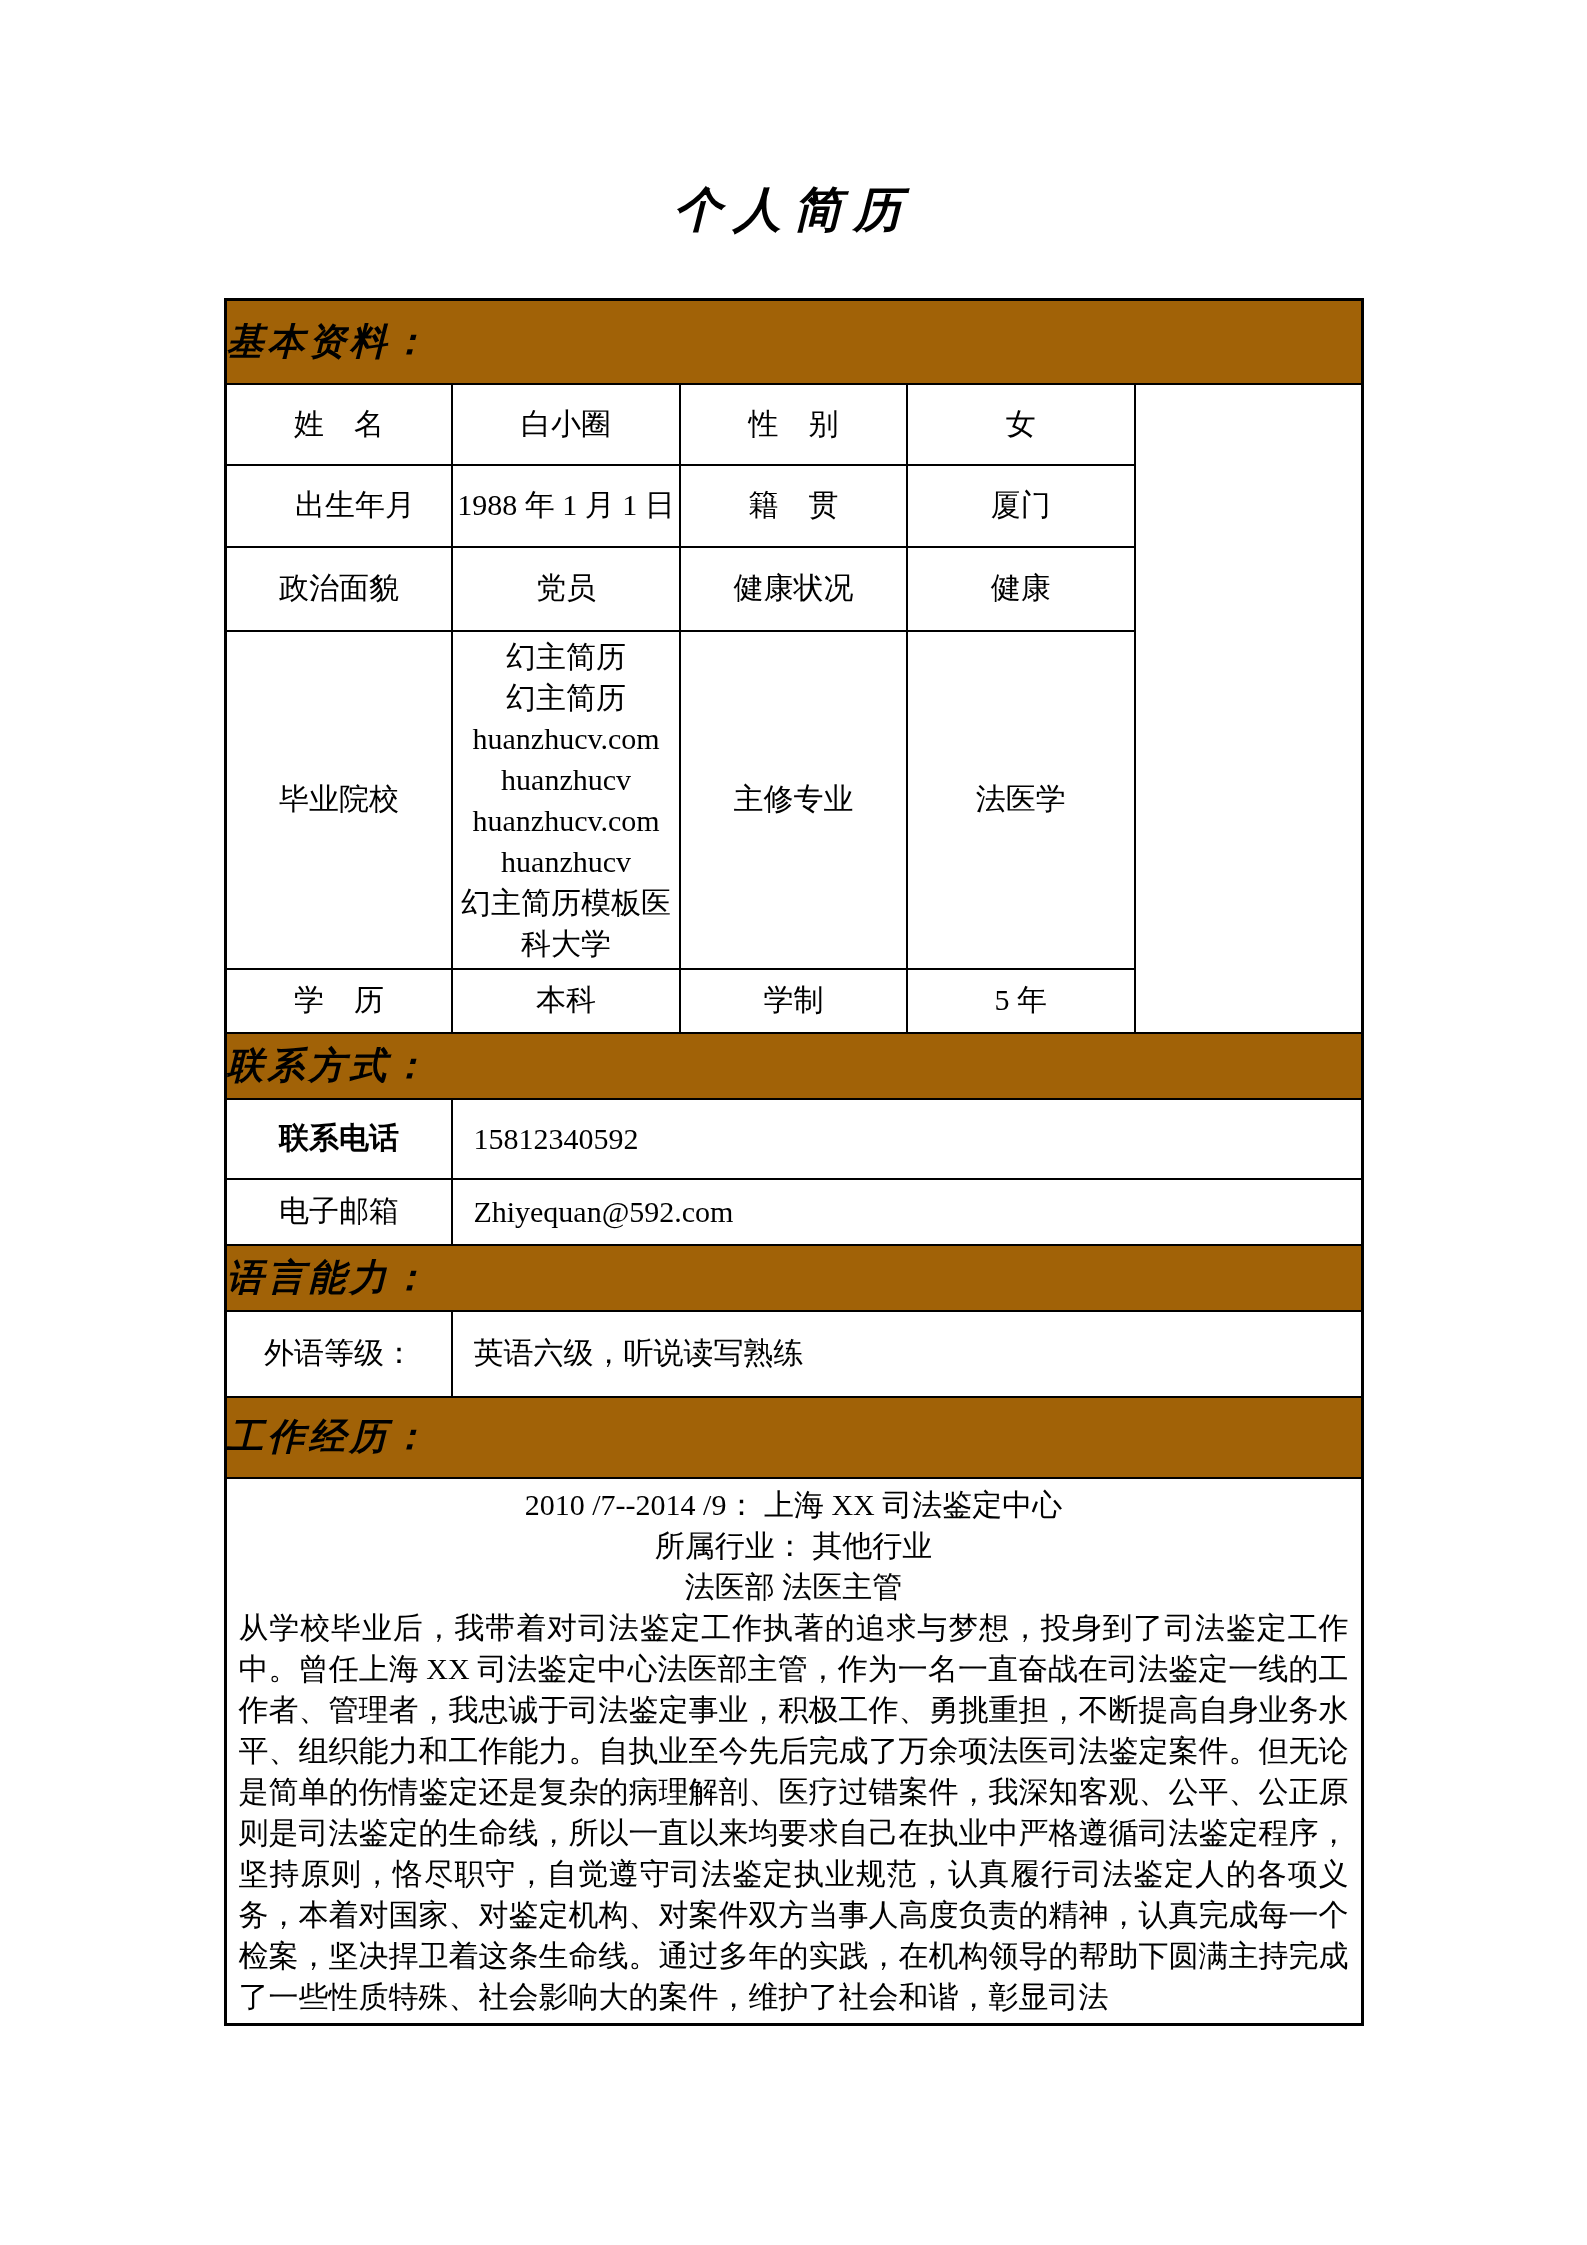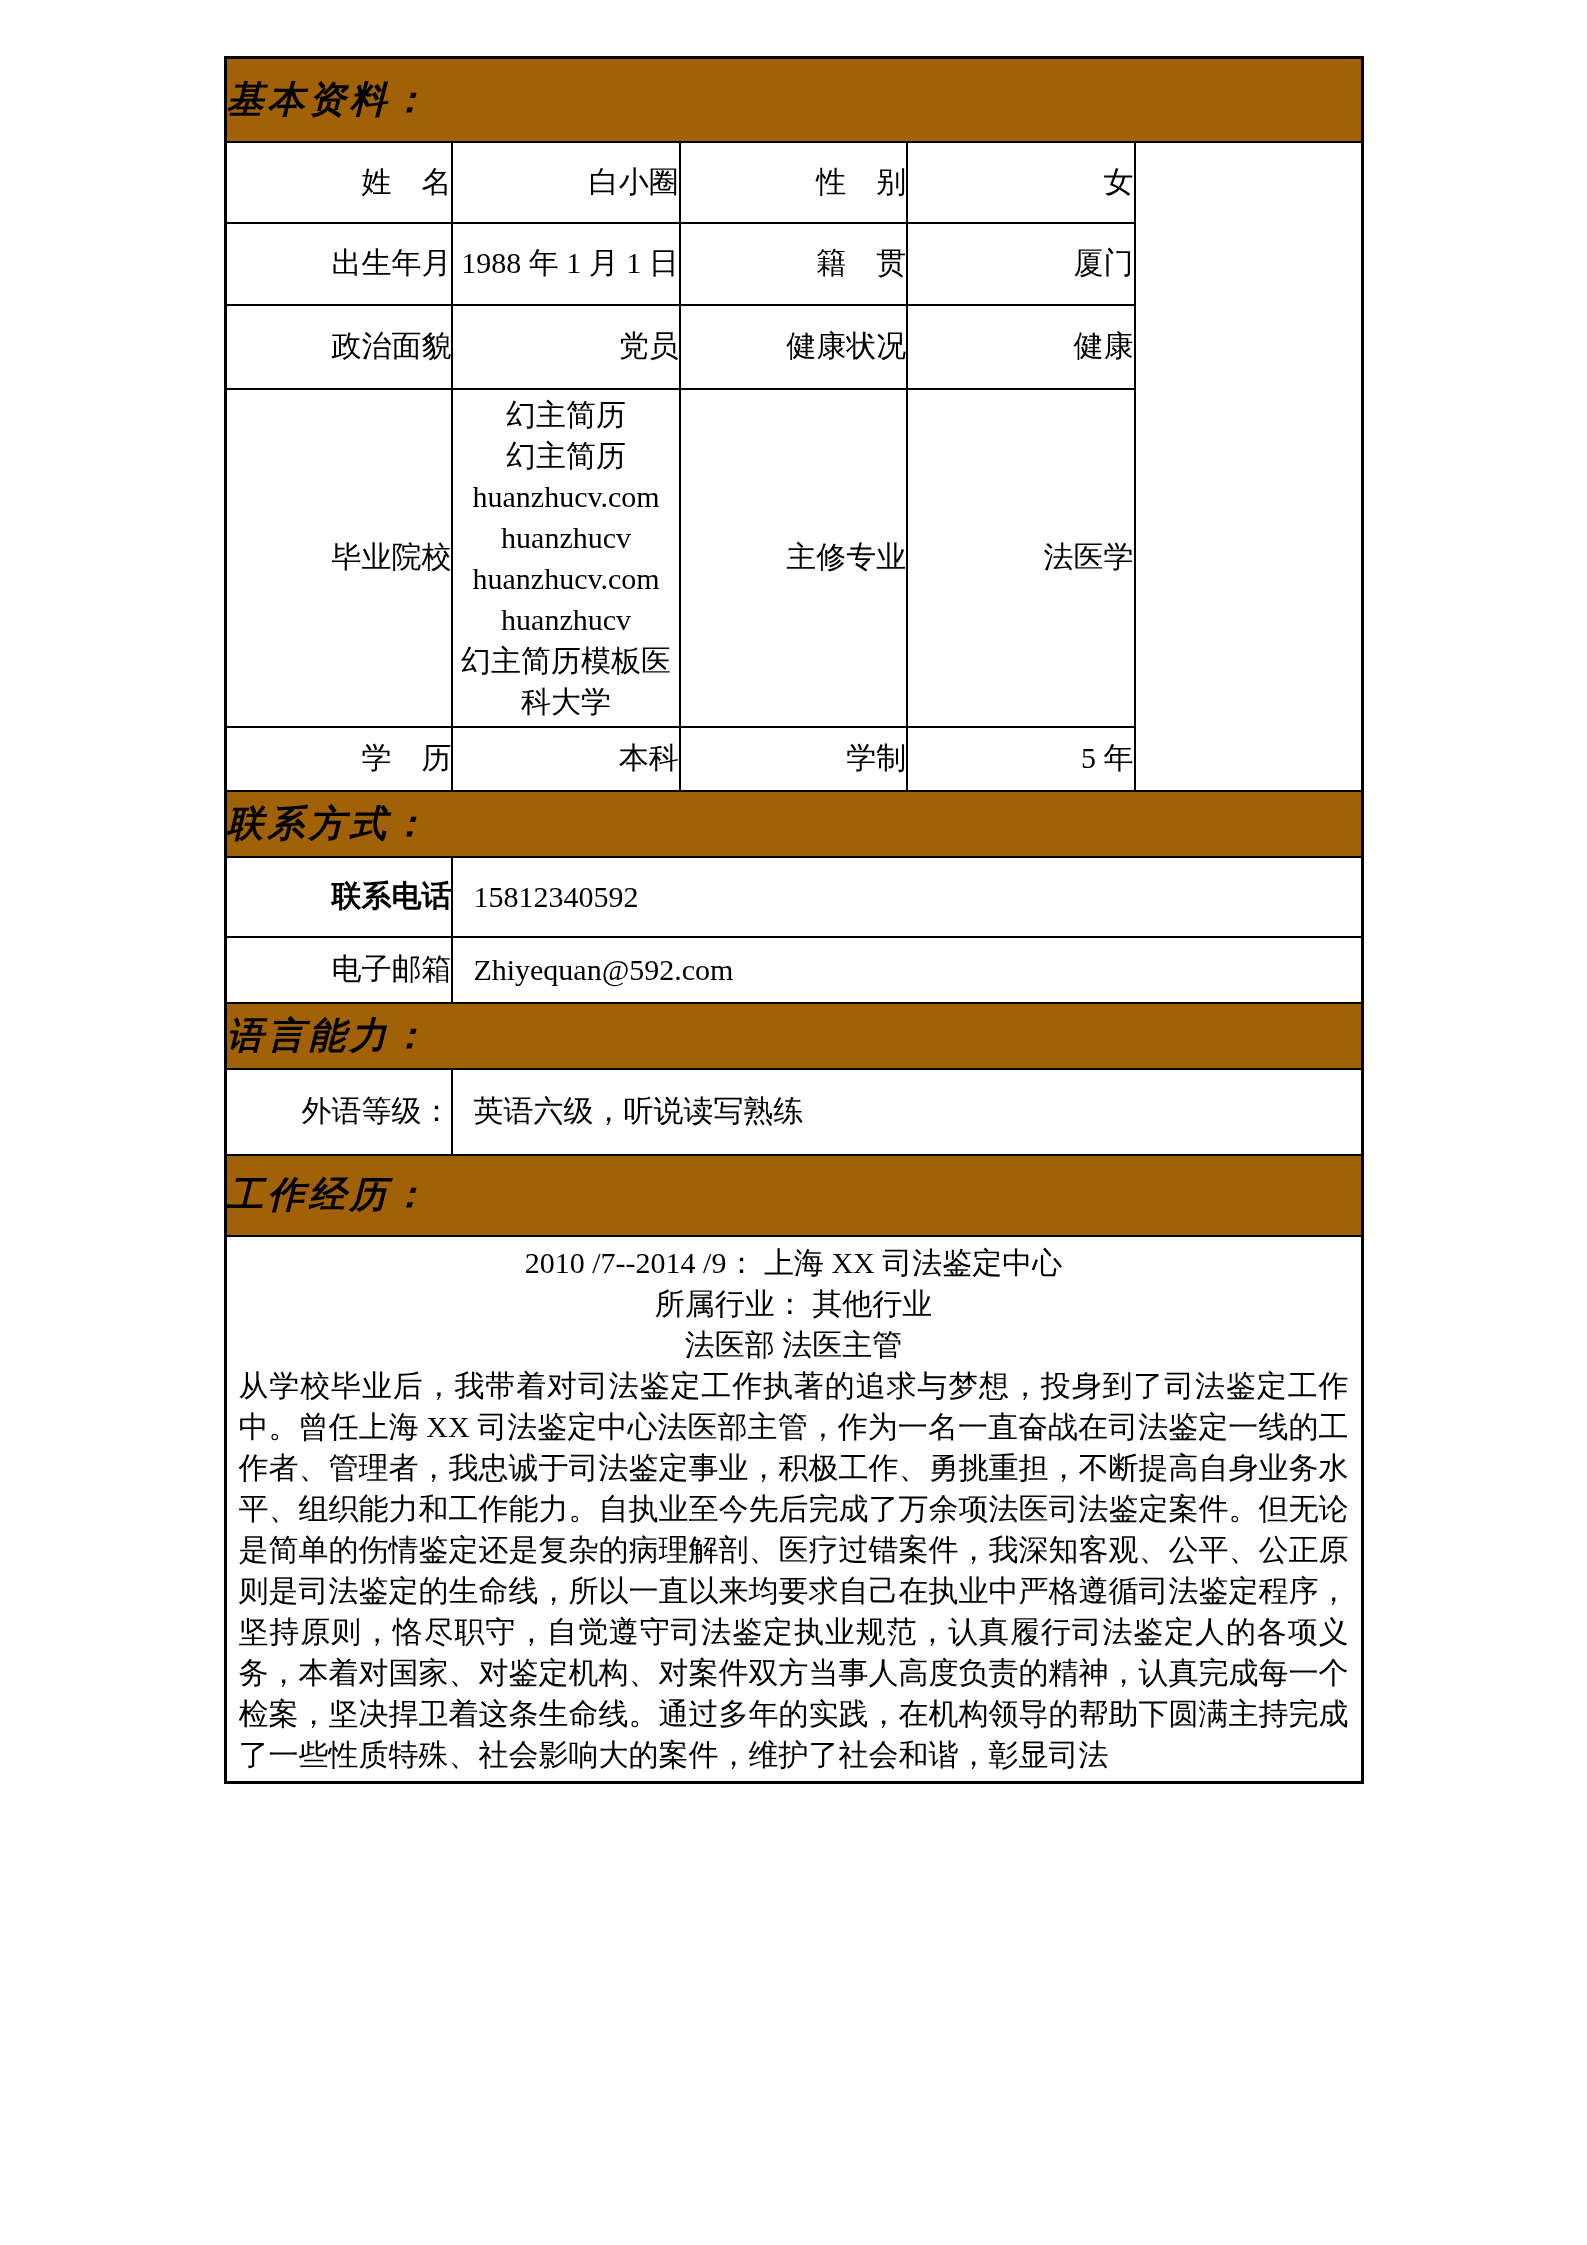--- a/index.html
+++ b/index.html
@@ -42,36 +42,37 @@
   }
   .h84  { height: 84px; }
   .h81  { height: 81px; }
   .h82  { height: 82px; padding-left: 32px; }
   .h334 { height: 334px; }
   .h64  { height: 64px; }
   .h83  { height: 66px; }
   .h80  { height: 80px; font-weight: bold; }
   .h86  { height: 86px; }
   .h502 { height: 502px; }
-  td.ctr { text-align: right; }
+  td.ctr { text-align: center; }
   td.leftpad { text-align: left; padding-left: 20px; }
   td.school-cell { text-align: center; padding: 4px 6px; }
   .school-line { line-height: 41px; }
   td.work-cell {
     vertical-align: top;
     padding: 5px 12px 6px 12px;
   }
   .work-line { line-height: 41px; text-align: center; }
   .work-desc { line-height: 41px; text-align: justify; }
 </style>
 </head>
 <body>
 
 <div class="page">
 
+  <h1 class="page-title">个人简历</h1>
 
   <table class="resume">
     <colgroup>
         <col>
         <col>
         <col>
         <col>
         <col>
       </colgroup>
 

